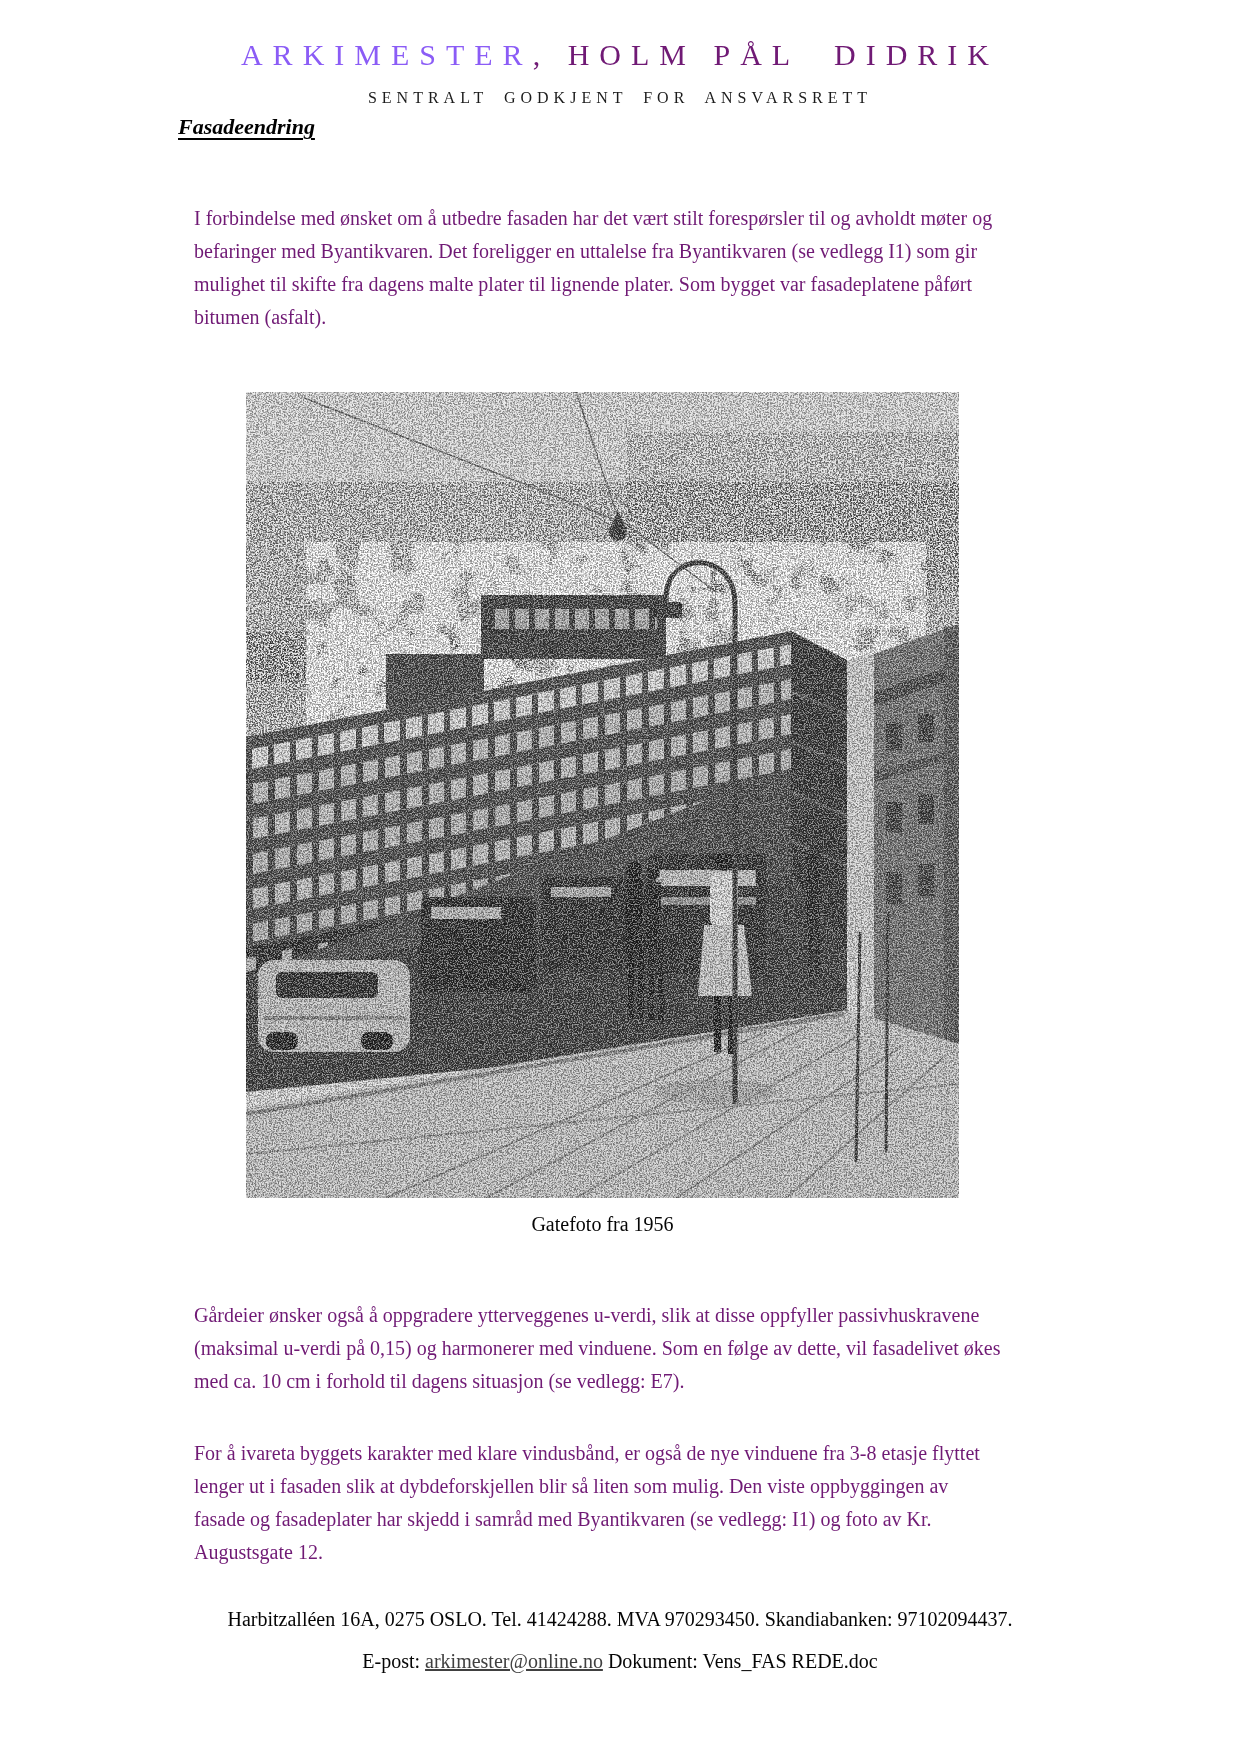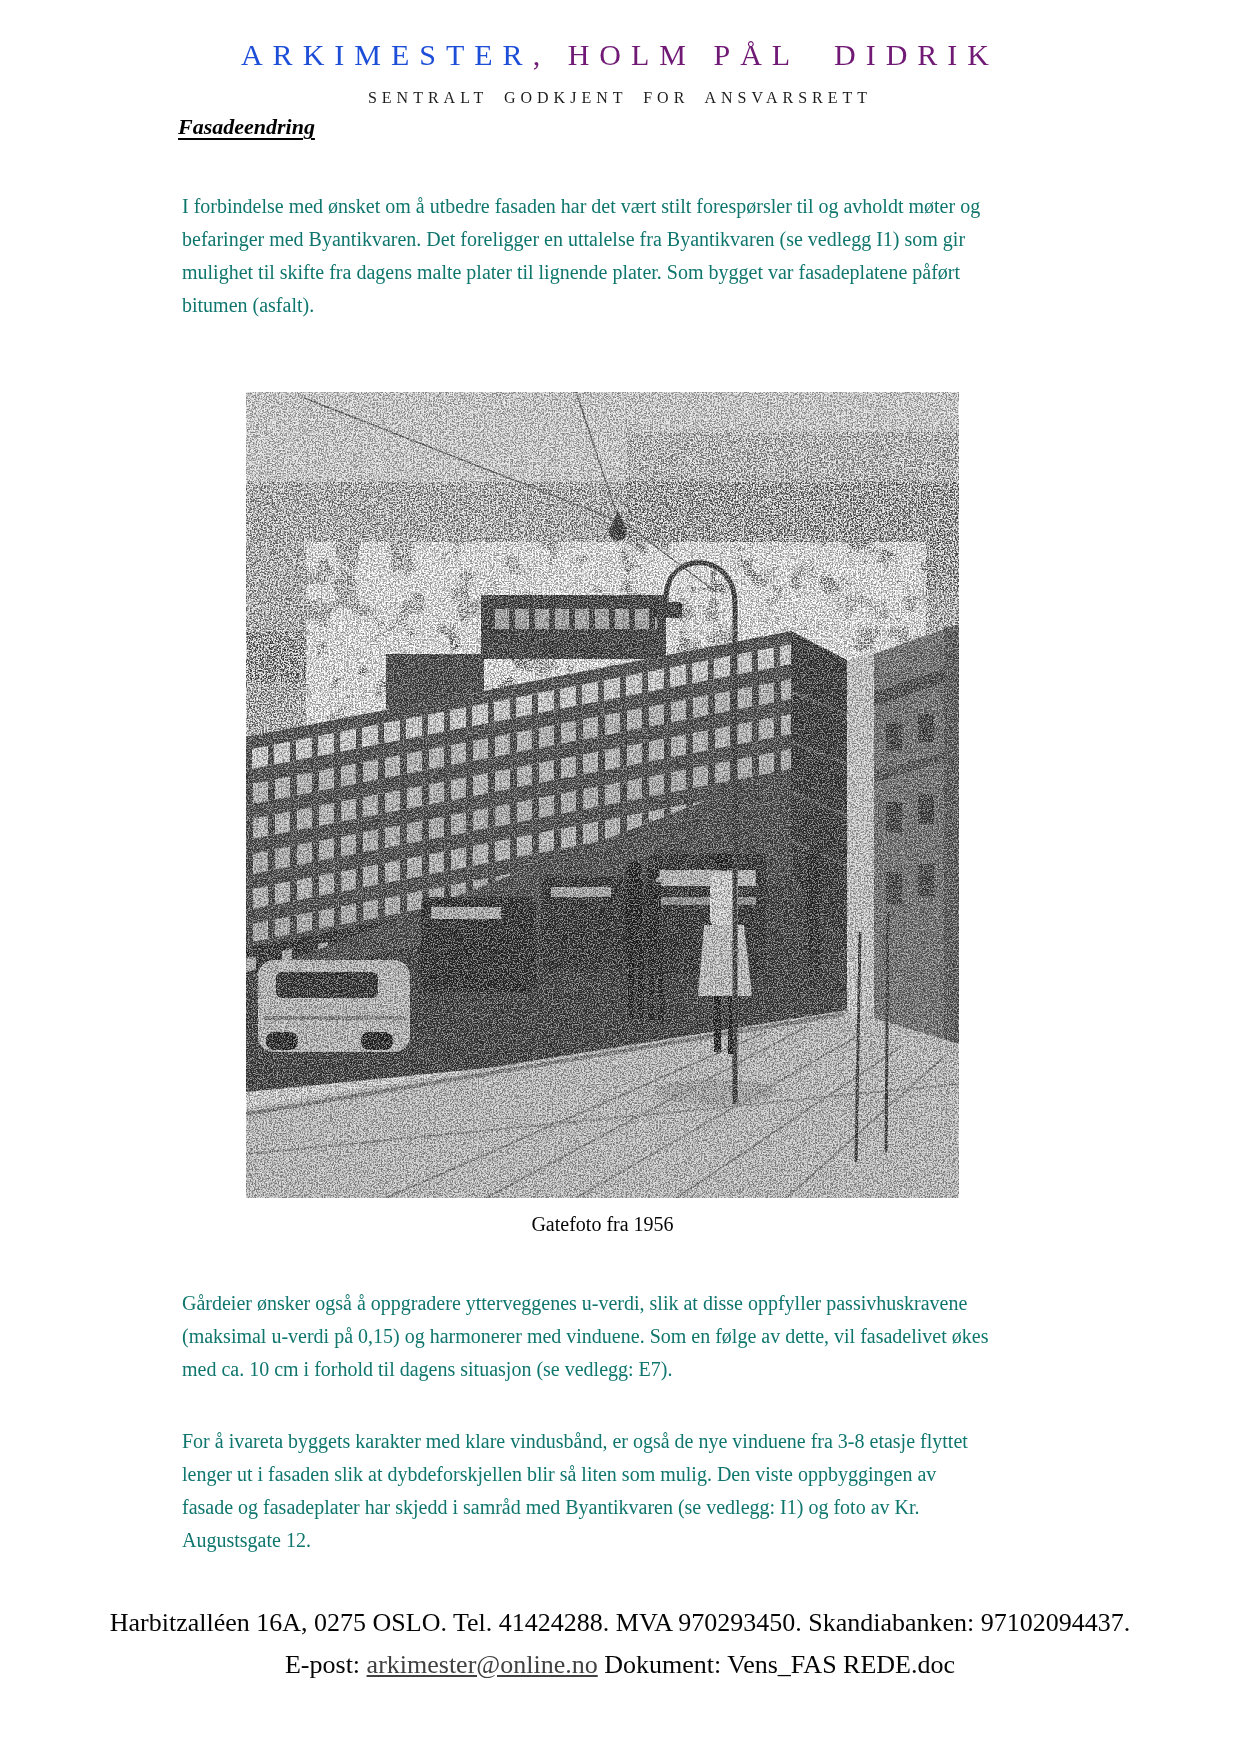--- a/index.html
+++ b/index.html
@@ -3,40 +3,40 @@
 <meta charset="utf-8">
 <style>
   html,body{margin:0;padding:0;background:#888;}
   .page{
     position:relative; width:1240px; height:1753px; margin:0 auto;
     background:#ffffff; overflow:hidden;
     font-family:"Liberation Serif","DejaVu Serif",serif; color:#0a0a0a;
   }
   .letterhead{position:absolute; top:38px; left:0; width:100%; text-align:center;}
   .title{font-size:30px; line-height:34px; letter-spacing:10px; white-space:pre;}
-  .title .t-dark{color:#1d4ed8;}
+  .title .t-dark{color:#8b5cf6;}
   .title .t-gray{color:#701a75;}
   .subtitle{margin-top:17px; font-size:16px; line-height:18px; letter-spacing:5px; word-spacing:7px; color:#1c1c1c; white-space:pre;}
   .heading{
     position:absolute; top:114px; left:178px; margin:0;
     font-size:22px; font-weight:bold; font-style:italic;
     text-decoration:underline; text-decoration-thickness:2px; text-underline-offset:4px;
     color:#000;
   }
   .para{
-    position:absolute; left:178px; width:960px; margin:4px;
-    font-size:20px; line-height:33px; white-space:pre; color:#0f766e;
+    position:absolute; left:178px; width:960px; margin:16px;
+    font-size:20px; line-height:33px; white-space:pre; color:#701a75;
   }
   .p1{top:186px;}
   .p2{top:1283px;}
   .p3{top:1421px;}
   .photo-figure{position:absolute; top:392px; left:246px; width:713px; margin:0;}
   .photo{width:713px; height:806px; overflow:hidden; background:#e4e4e4;}
   .caption{margin-top:15px; text-align:center; font-size:20px; color:#050505;}
-  .page-footer{position:absolute; left:0; width:100%; text-align:center; font-size:26px; color:#050505;}
+  .page-footer{position:absolute; left:0; width:100%; text-align:center; font-size:20px; color:#050505;}
   .f1{top:1608px;}
   .f2{top:1650px;}
   .email{color:#404040; text-decoration:underline; cursor:pointer;}
 </style>
 </head>
 <body>
 
 <div class="page">
 
   <header class="letterhead">

